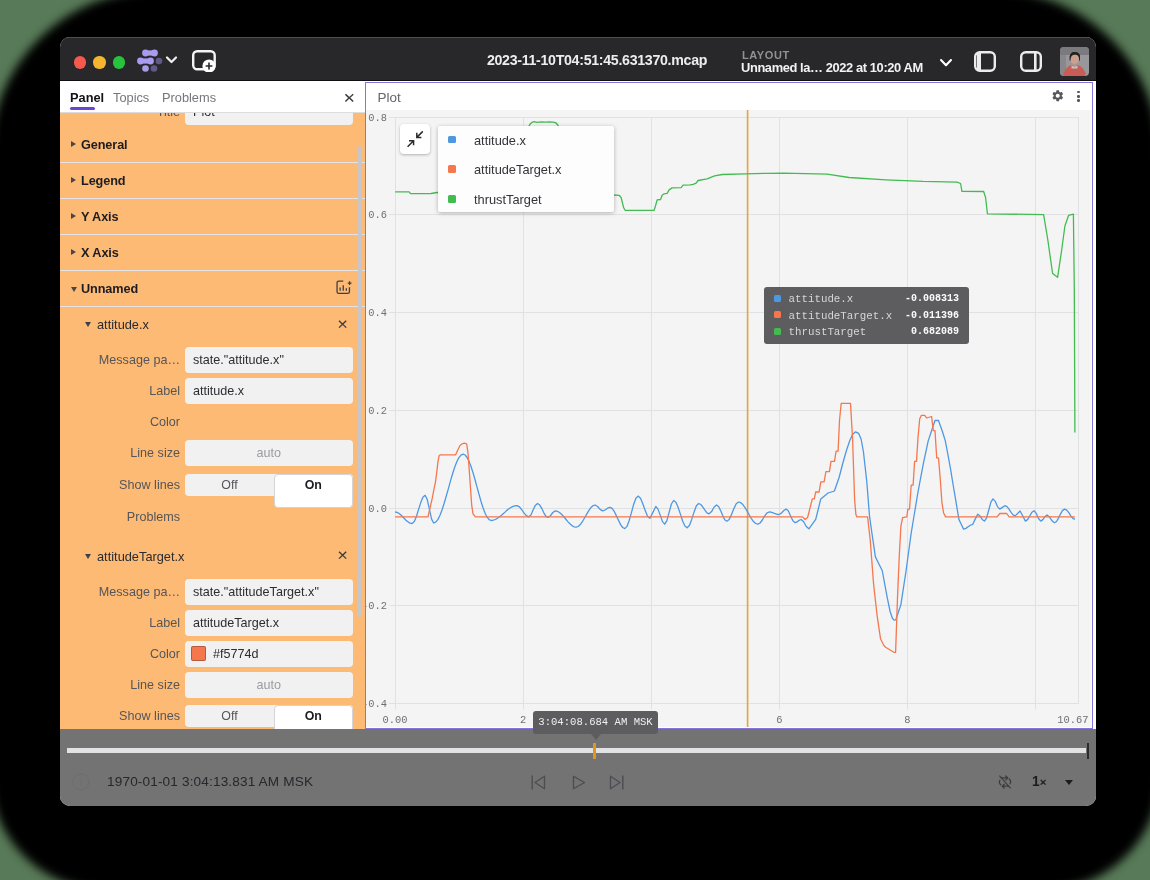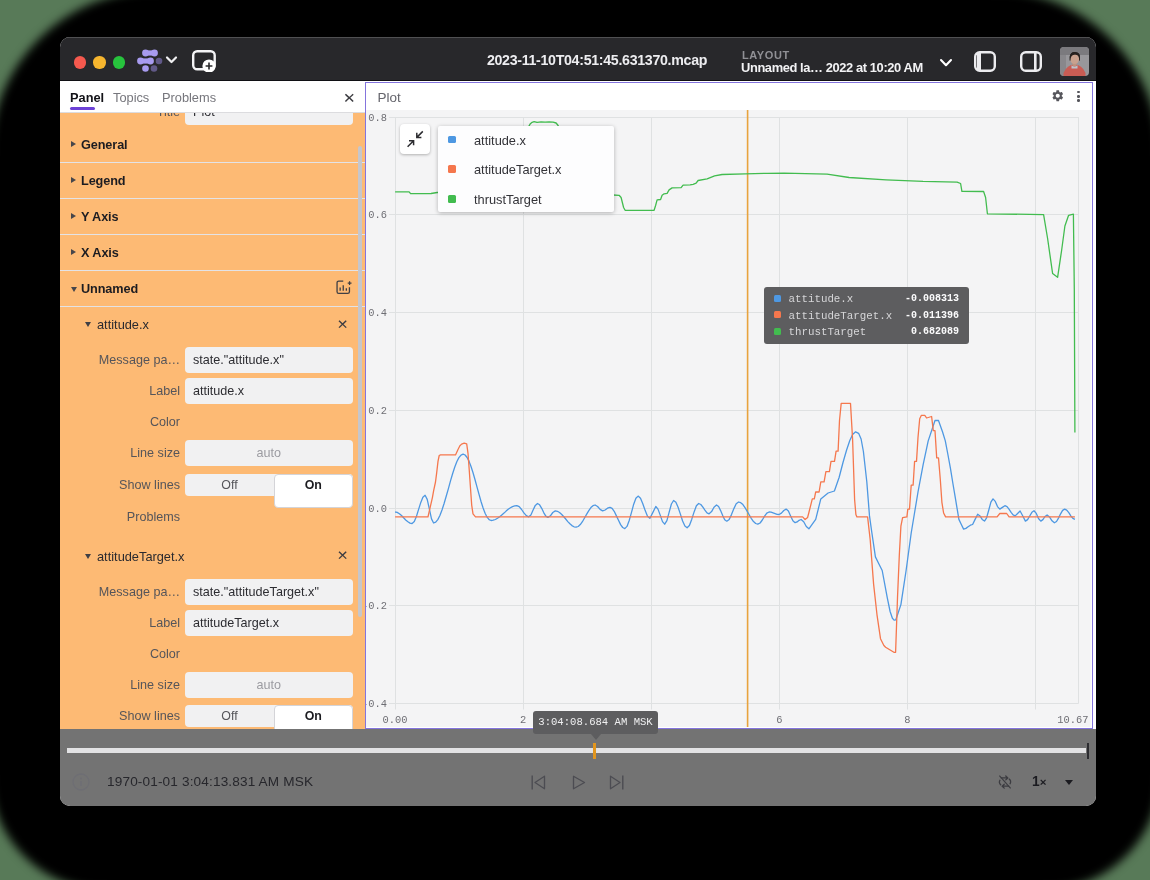--- a/index.html
+++ b/index.html
@@ -206,20 +206,21 @@
         <div class="prow" style="top:497px">
           <div class="plbl">Message pa…</div>
           <div class="pinput ">state."attitudeTarget.x"</div>
         </div>
         <div class="prow" style="top:528px">
           <div class="plbl">Label</div>
           <div class="pinput ">attitudeTarget.x</div>
         </div>
         <div class="prow" style="top:559px">
           <div class="plbl">Color</div>
+          <div class="pinput" style="padding-left:28px"><div class="swatch" style="background:#f5774d"></div>#f5774d</div>
         </div>
         <div class="prow" style="top:590px">
           <div class="plbl">Line size</div>
           <div class="pinput centered">auto</div>
         </div>
         <div class="prow" style="top:621px">
           <div class="plbl">Show lines</div>
           <div class="segc">
             <div class="off">Off</div>
             <div class="on">On</div>

